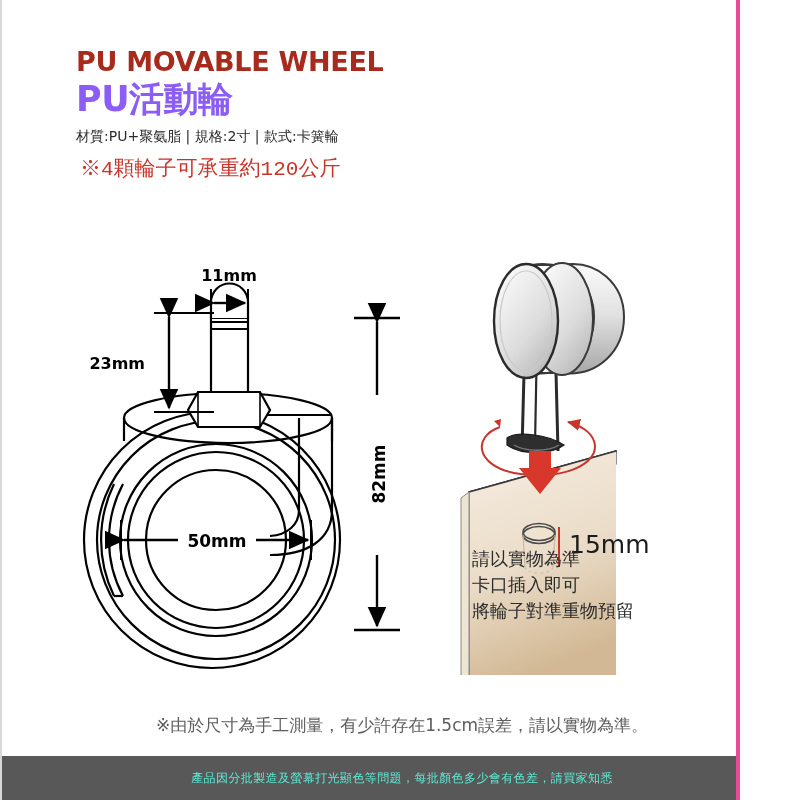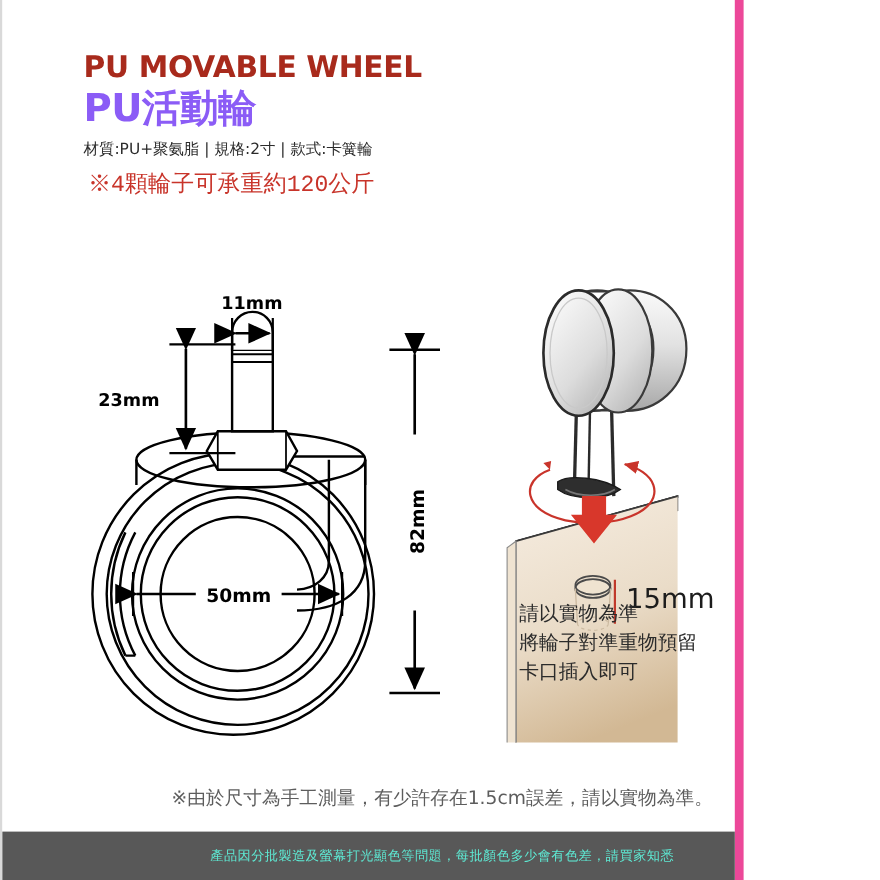--- a/index.html
+++ b/index.html
@@ -5,27 +5,27 @@
   html, body {
     margin: 0;
     padding: 0;
     background: #ffffff;
   }
   body {
     font-family: "DejaVu Sans", "Liberation Sans", sans-serif;
   }
   #page {
     position: relative;
-    width: 676px;
+    width: 740px;
     height: 800px;
     background: #ffffff;
     overflow: hidden;
     box-sizing: border-box;
     border-left: 2px solid #d9d9d9;
-    border-right: 8px solid #ec4899;
+    border-right: 4px solid #ec4899;
   }
 
   
   .header {
     position: absolute;
     left: 74px;
     top: 48px;
     width: 700px;
   }
   .title-en {
@@ -313,22 +313,22 @@
         <g>
           <ellipse cx="524" cy="66" rx="32" ry="57" fill="url(#gWheelFace)" stroke="#2b2b2b" stroke-width="2.4"></ellipse>
           <ellipse cx="524" cy="66" rx="26" ry="50" fill="none" stroke="#c9c9c9" stroke-width="1.2"></ellipse>
         </g>
       </g>
     </svg>
   </div>
 
   <div class="install-caption">
     <div>請以實物為準</div>
+    <div>卡口插入即可</div>
     <div>將輪子對準重物預留</div>
-    <div>卡口插入即可</div>
   </div>
 
   <div class="disclaimer">※由於尺寸為手工測量，有少許存在1.5cm誤差，請以實物為準。</div>
 
   <div class="footer-bar" style="background: rgb(88, 88, 88);">
     <span class="footer-text">產品因分批製造及螢幕打光顯色等問題，每批顏色多少會有色差，請買家知悉</span>
   </div>
 
 </div>
 

